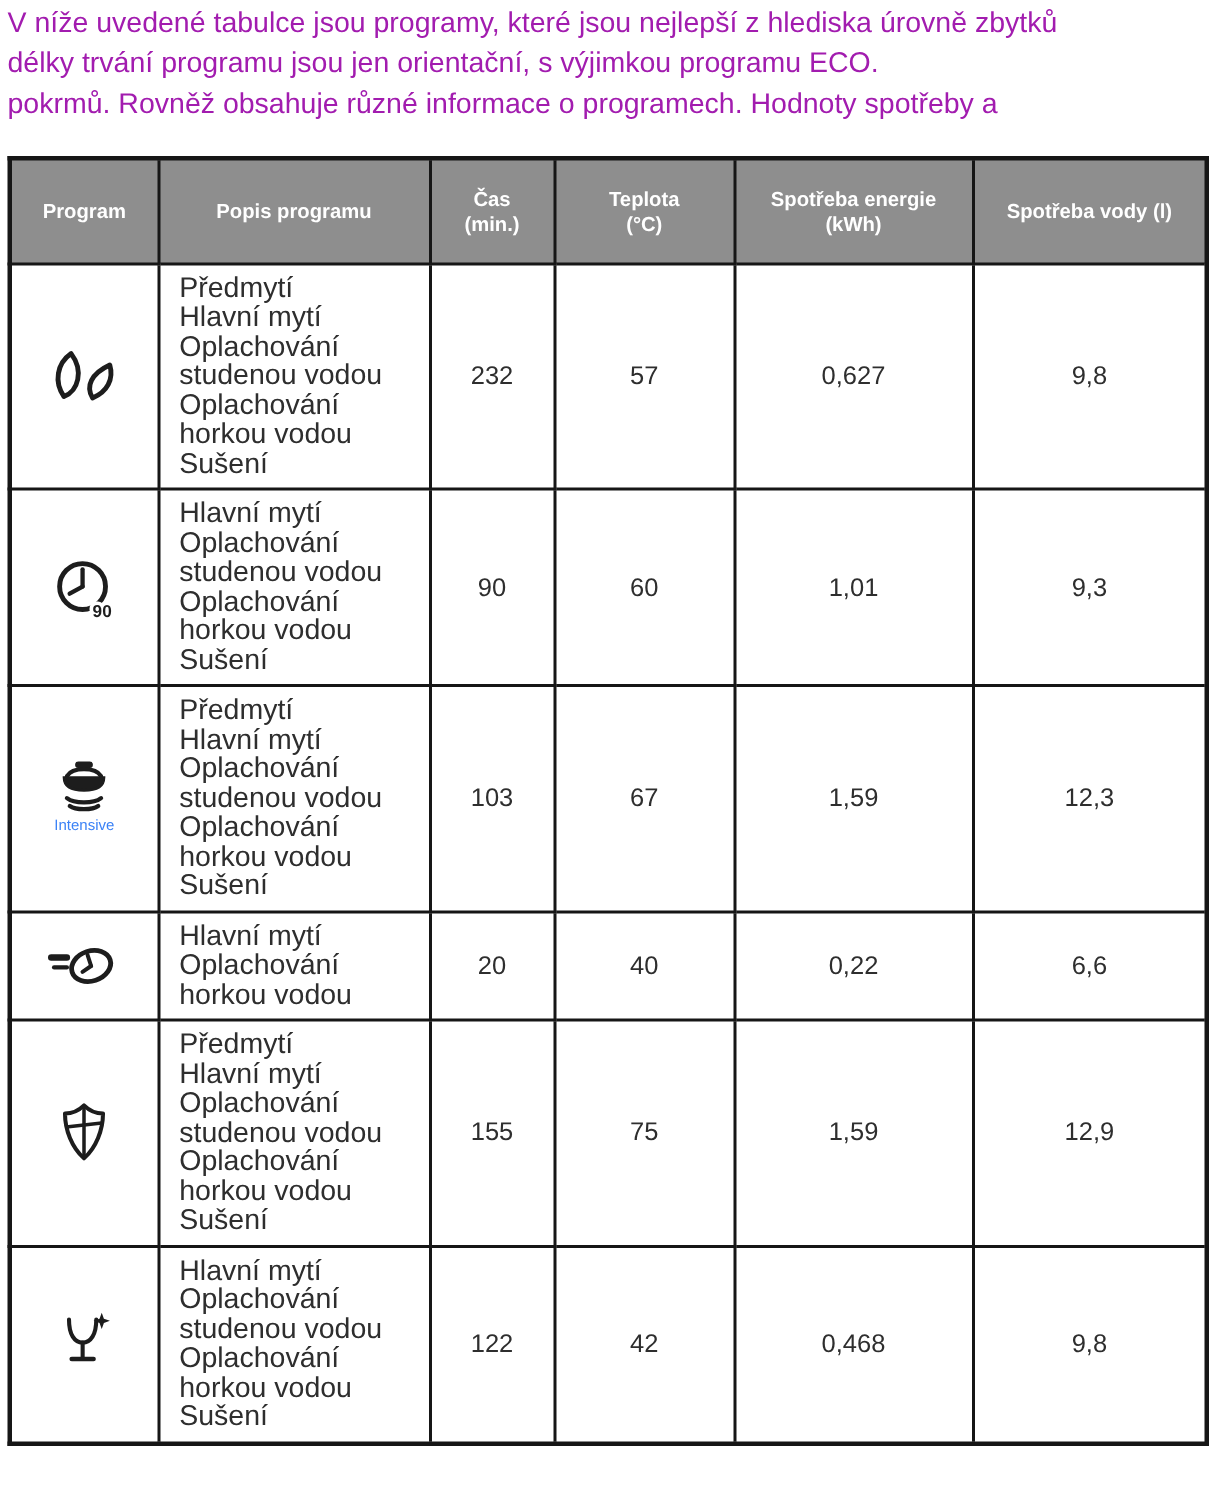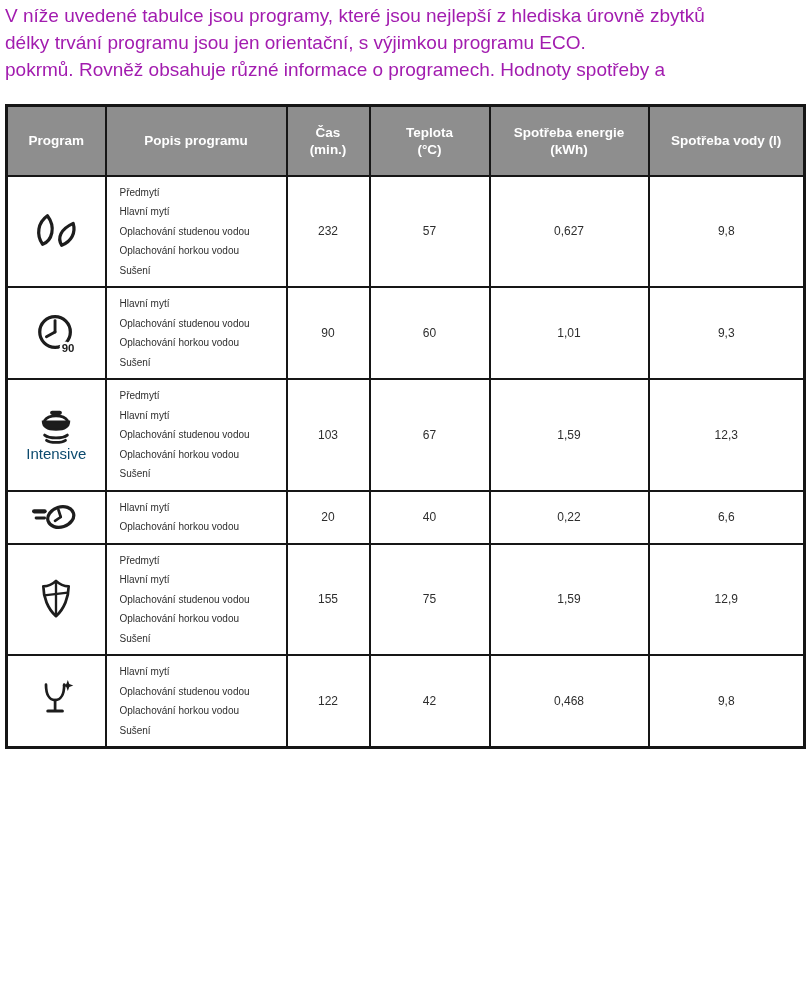--- a/index.html
+++ b/index.html
@@ -31,24 +31,24 @@
   th{
     background:var(--header-bg);color:var(--header-text);
     font-size:13.5px;font-weight:700;line-height:17px;
     height:70px;vertical-align:middle;text-align:center;padding:2px;
   }
   th span{display:block;}
   td{vertical-align:middle;color:var(--body-text);}
   td.icon-cell{text-align:center;padding:4px 2px;}
   .icon-wrap{display:flex;flex-direction:column;align-items:center;justify-content:center;}
   .prog-icon{display:inline-flex;align-items:center;justify-content:center;}
-  .icon-label{font-size:15px;line-height:13px;color:#0c4a6e;margin-top:1px;}
+  .icon-label{font-size:10px;line-height:13px;color:#3b82f6;margin-top:1px;}
   td.desc-cell{padding:6px 8px 6px 13px;}
-  .desc{font-size:10px;line-height:19.5px;color:var(--body-text);}
-  td.num-cell{text-align:center;font-size:12px;padding:4px 2px;}
+  .desc{font-size:19px;line-height:19.5px;color:var(--body-text);}
+  td.num-cell{text-align:center;font-size:17px;padding:4px 2px;}
 </style>
 </head>
 <body>
 
 <div class="page">
 
 
   <div class="intro">
     <div class="intro-line">V níže uvedené tabulce jsou programy, které jsou nejlepší z hlediska úrovně zbytků</div>
     <div class="intro-line">délky trvání programu jsou jen orientační, s výjimkou programu ECO.</div>

